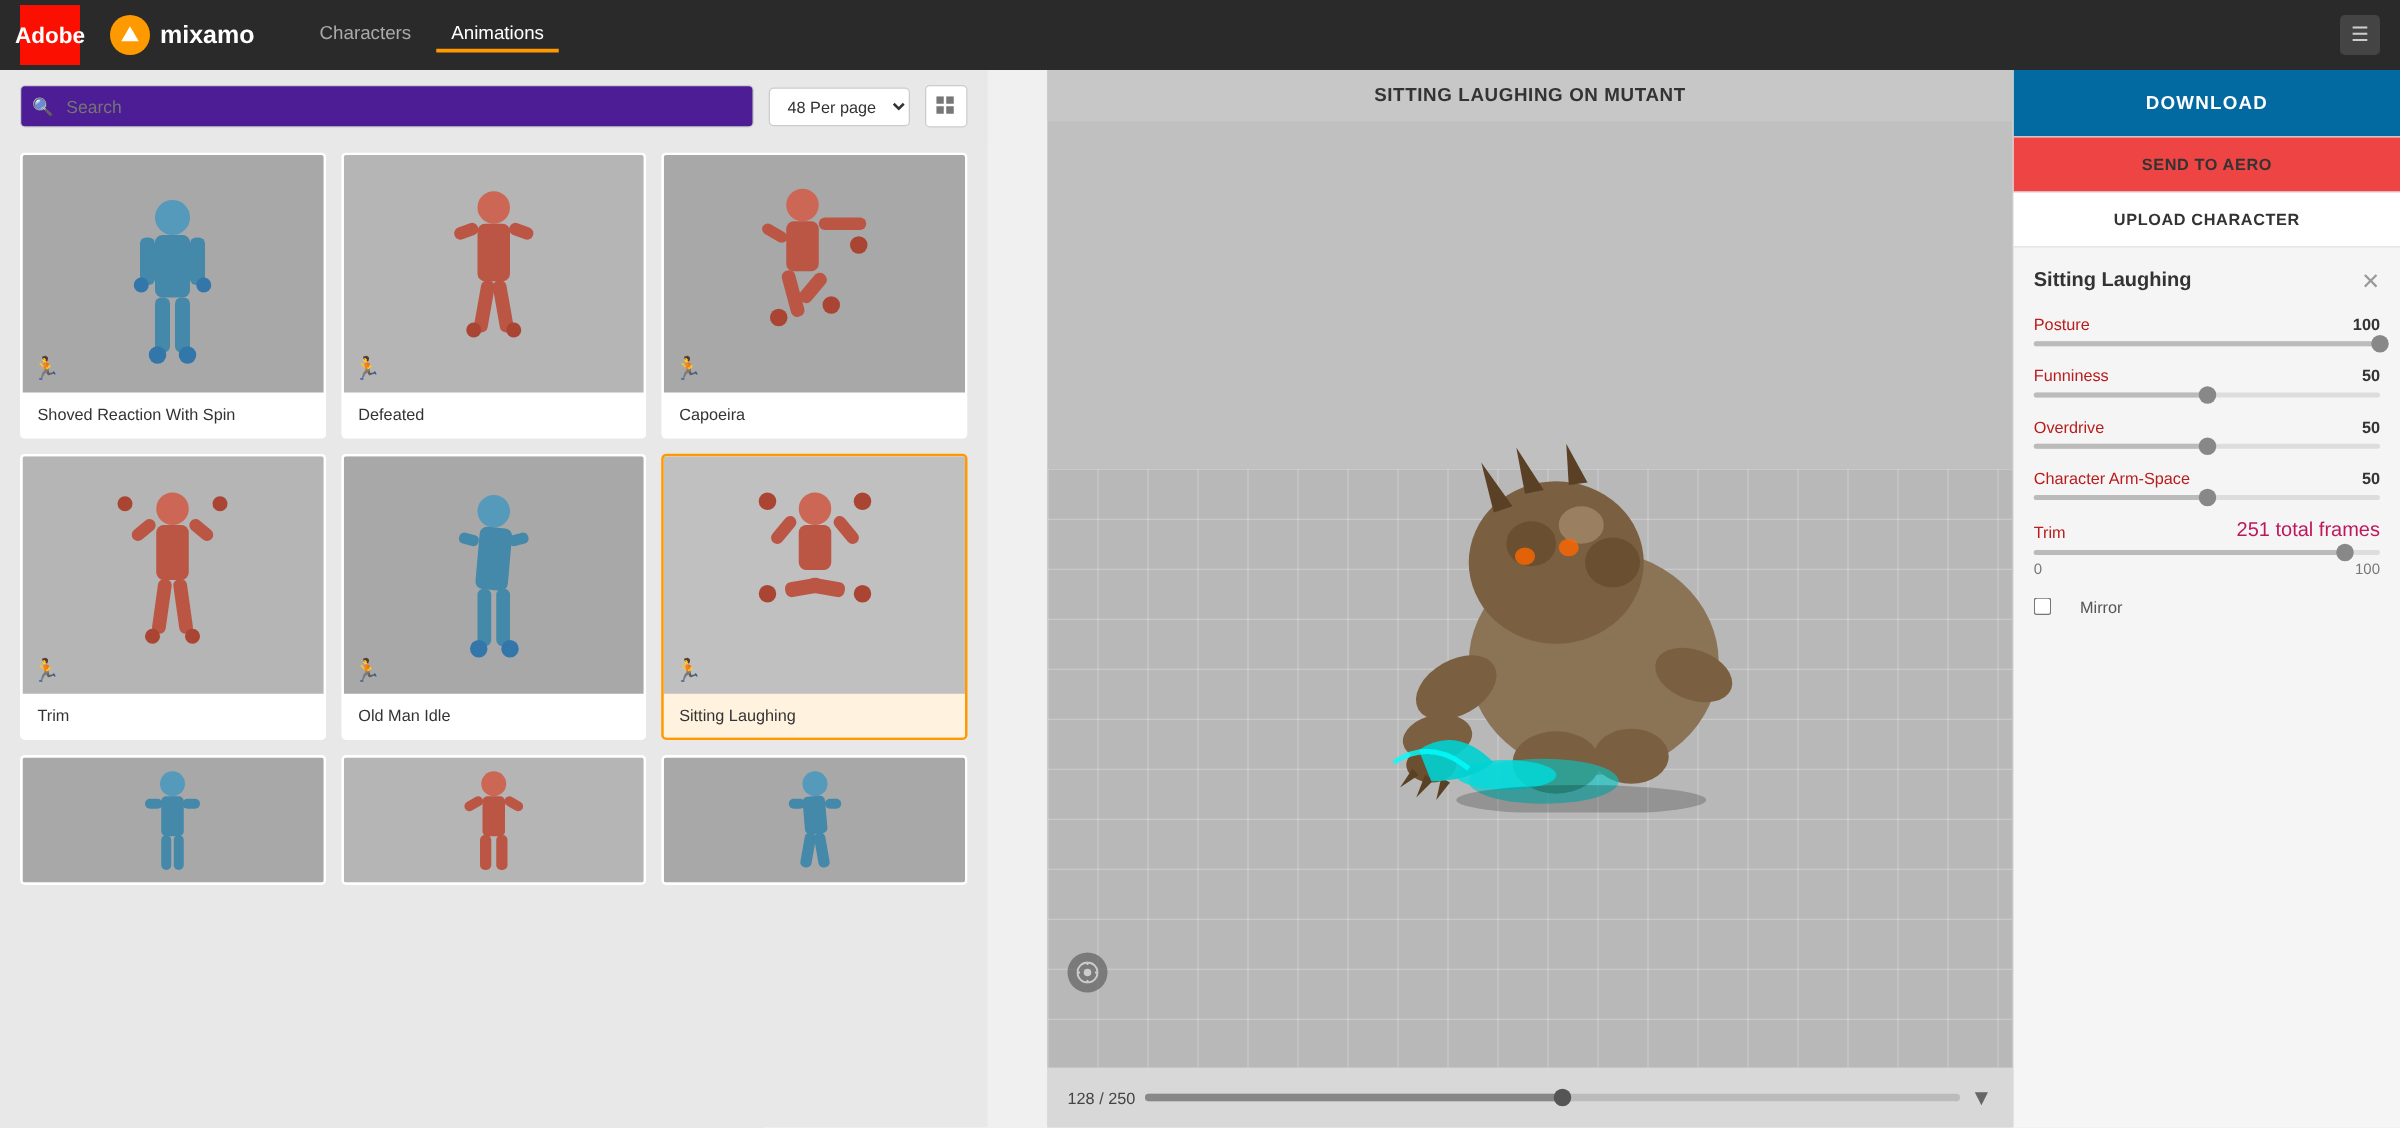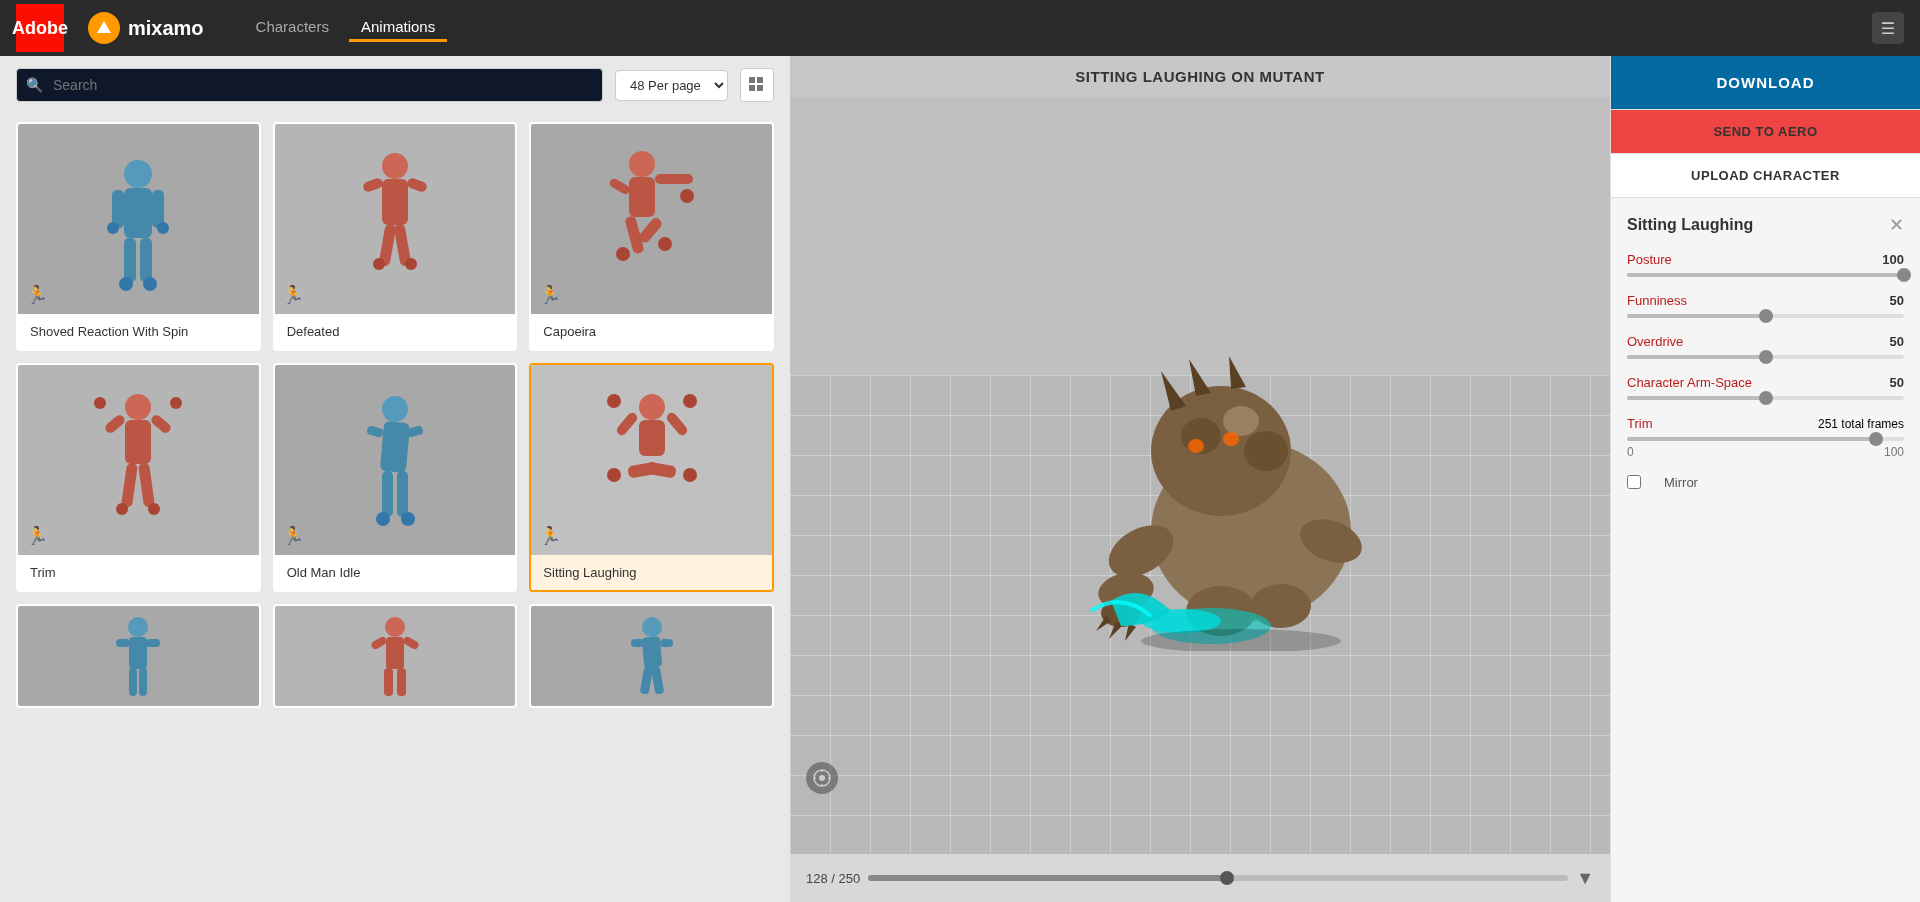--- a/index.html
+++ b/index.html
@@ -77,21 +77,21 @@
     }
     .search-input-wrap {
       flex: 1;
       position: relative;
     }
     .search-input {
       width: 100%;
       padding: 8px 12px 8px 36px;
       border: 1px solid #ccc;
       border-radius: 4px;
-      background: #0f172a;
+      background: #4c1d95;
       font-size: 14px;
       color: #888;
       outline: none;
     }
     .search-icon-inside {
       position: absolute; left: 10px; top: 50%; transform: translateY(-50%);
       color: #999; font-size: 14px;
     }
     .per-page-select {
       padding: 6px 10px;
@@ -155,20 +155,21 @@
       background: #fff3e0;
     }
 
     
     .preview-panel {
       flex: 1;
       background: #c8c8c8;
       position: relative;
       display: flex;
       flex-direction: column;
+      margin-left: 48px;
     }
     .preview-title {
       position: absolute;
       top: 0; left: 0; right: 0;
       text-align: center;
       padding: 12px;
       font-size: 15px;
       font-weight: bold;
       color: #333;
       letter-spacing: 0.5px;
@@ -342,21 +343,21 @@
     .slider-thumb {
       position: absolute;
       top: 50%;
       transform: translate(-50%, -50%);
       width: 14px; height: 14px;
       background: #888;
       border-radius: 50%;
       cursor: grab;
     }
     .trim-frames {
-      font-size: 12px; color: #000000;
+      font-size: 16px; color: #be185d;
     }
     .trim-range-nums {
       display: flex;
       justify-content: space-between;
       margin-top: 4px;
     }
     .trim-num {
       font-size: 12px; color: #777;
     }
     .mirror-row {

